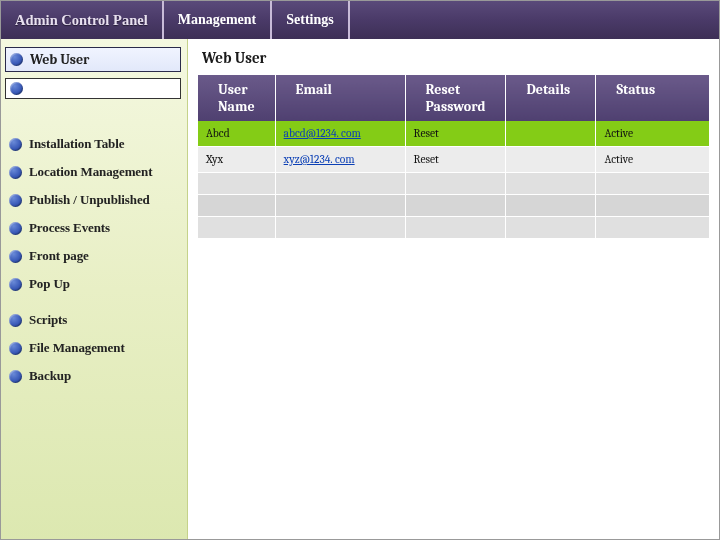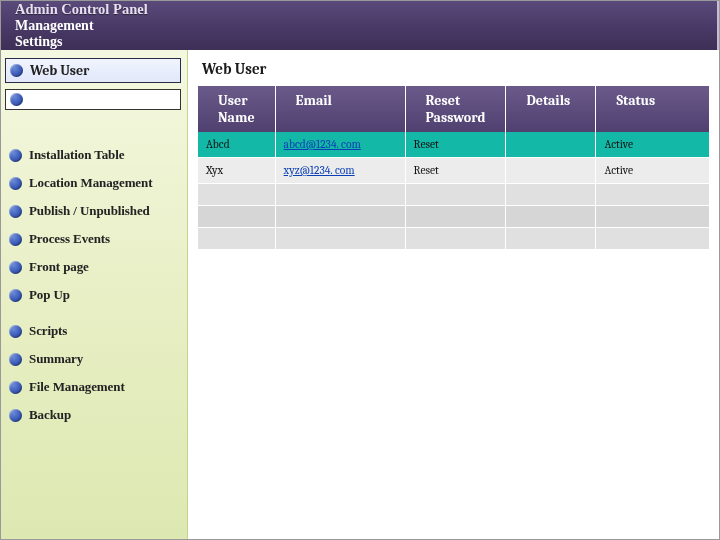--- a/index.html
+++ b/index.html
@@ -6,25 +6,24 @@
   body {
     font-family: Georgia, 'Times New Roman', serif;
     width: 720px;
     height: 540px;
     overflow: hidden;
     background: linear-gradient(135deg, #f0f5d8 0%, #e8efc5 40%, #d8e5a8 70%, #c5d980 100%);
     border: 1px solid #999;
   }
   .header {
     background: linear-gradient(to bottom, #5a4a7a 0%, #4a3a68 50%, #3d2f56 100%);
-    height: 49px;
+    height: 38px;
     display: flex;
     align-items: stretch;
     color: #fff;
-    flex-direction: column;
   }
   .header-item {
     padding: 0 14px;
     display: flex;
     align-items: center;
     font-weight: bold;
     font-size: 14px;
     border-right: 2px solid #c8bbd8;
     cursor: pointer;
     white-space: nowrap;
@@ -110,21 +109,21 @@
     height: 42px;
   }
   table.data th:last-child { border-right: none; }
   table.data td {
     padding: 6px 8px;
     border-right: 1px solid #fff;
     border-bottom: 1px solid #fff;
     font-size: 11.5px;
     height: 22px;
     color: #111;
-    background: #14b8a6;
+    background: #84cc16;
   }
   table.data tbody tr:nth-child(even) td { background: #ececec; }
   table.data tbody tr.empty td { background: #e0e0e0; }
   table.data tbody tr.empty:nth-child(even) td { background: #d6d6d6; }
   table.data td:last-child { border-right: none; }
   .email-link { color: #0b3fb5; text-decoration: underline; cursor: pointer; }
   .col-user  { width: 74px; }
   .col-email { width: 130px; margin-left: 44px; }
   .col-reset { width: 100px; }
   .col-details { width: 90px; }
@@ -184,24 +183,20 @@
       <span>Pop Up</span>
     </div>
 
     <div class="spacer-xs"></div>
 
     <div class="nav-item">
       <span class="bullet"></span>
       <span>Scripts</span>
     </div>
 
-    <div class="nav-item">
-      <span class="bullet"></span>
-      <span>Summary</span>
-    </div>
 
     <div class="nav-item">
       <span class="bullet"></span>
       <span>File Management</span>
     </div>
 
     <div class="nav-item">
       <span class="bullet"></span>
       <span>Backup</span>
     </div>

